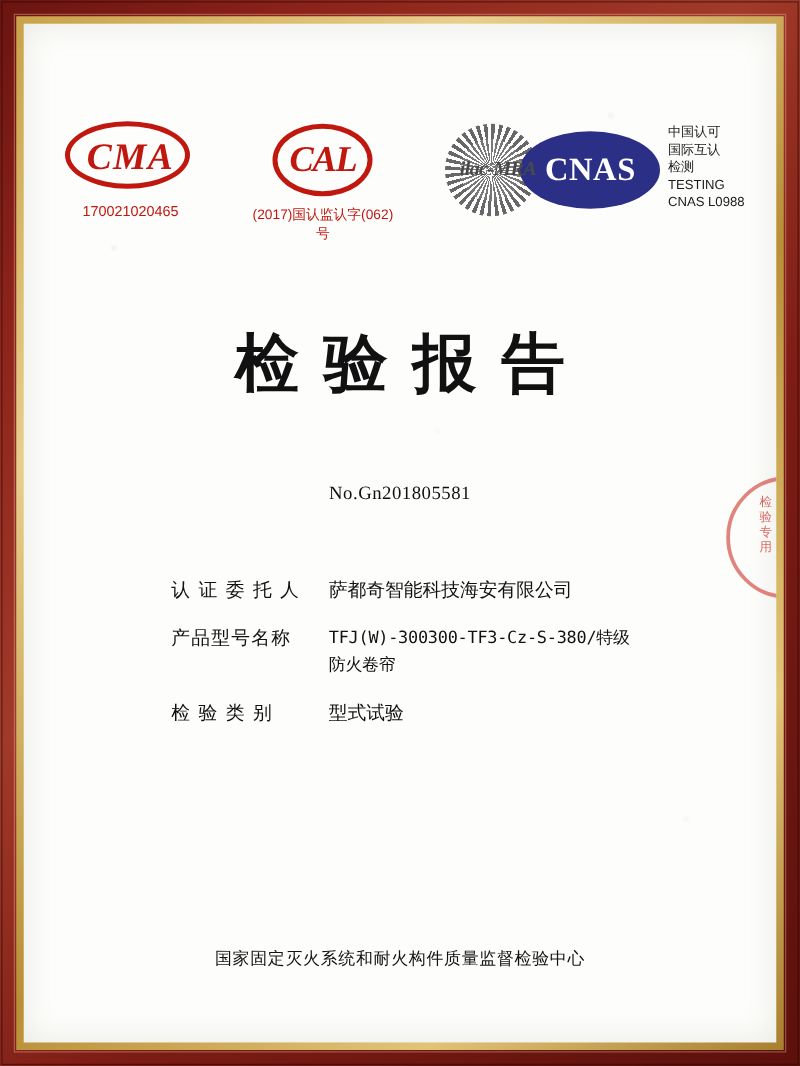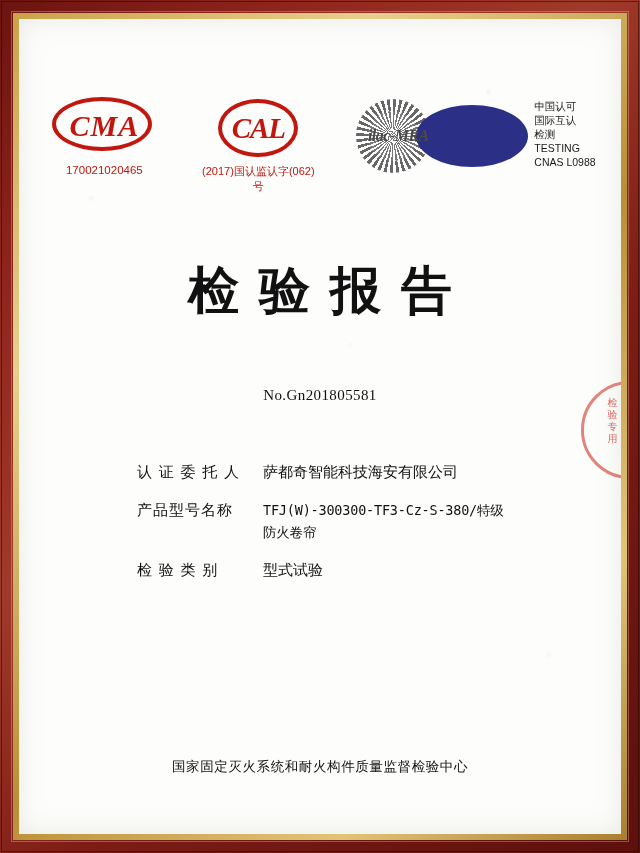--- a/index.html
+++ b/index.html
@@ -360,20 +360,21 @@
             <div class="cal-text">CAL</div>
           </div>
           <div id="cal-number">(2017)国认监认字(062)号</div>
         </div>
 
         <div class="logo-block" id="cnas-logo">
           <div id="cnas-mark">
             <div id="ilac-circle"></div>
             <div id="ilac-label">ilac-MRA</div>
             <div id="cnas-ellipse"></div>
+            <div id="cnas-word">CNAS</div>
           </div>
           <div id="cnas-side-text">
             <div>中国认可</div>
             <div>国际互认</div>
             <div>检测</div>
             <div>TESTING</div>
             <div>CNAS L0988</div>
           </div>
         </div>
 

